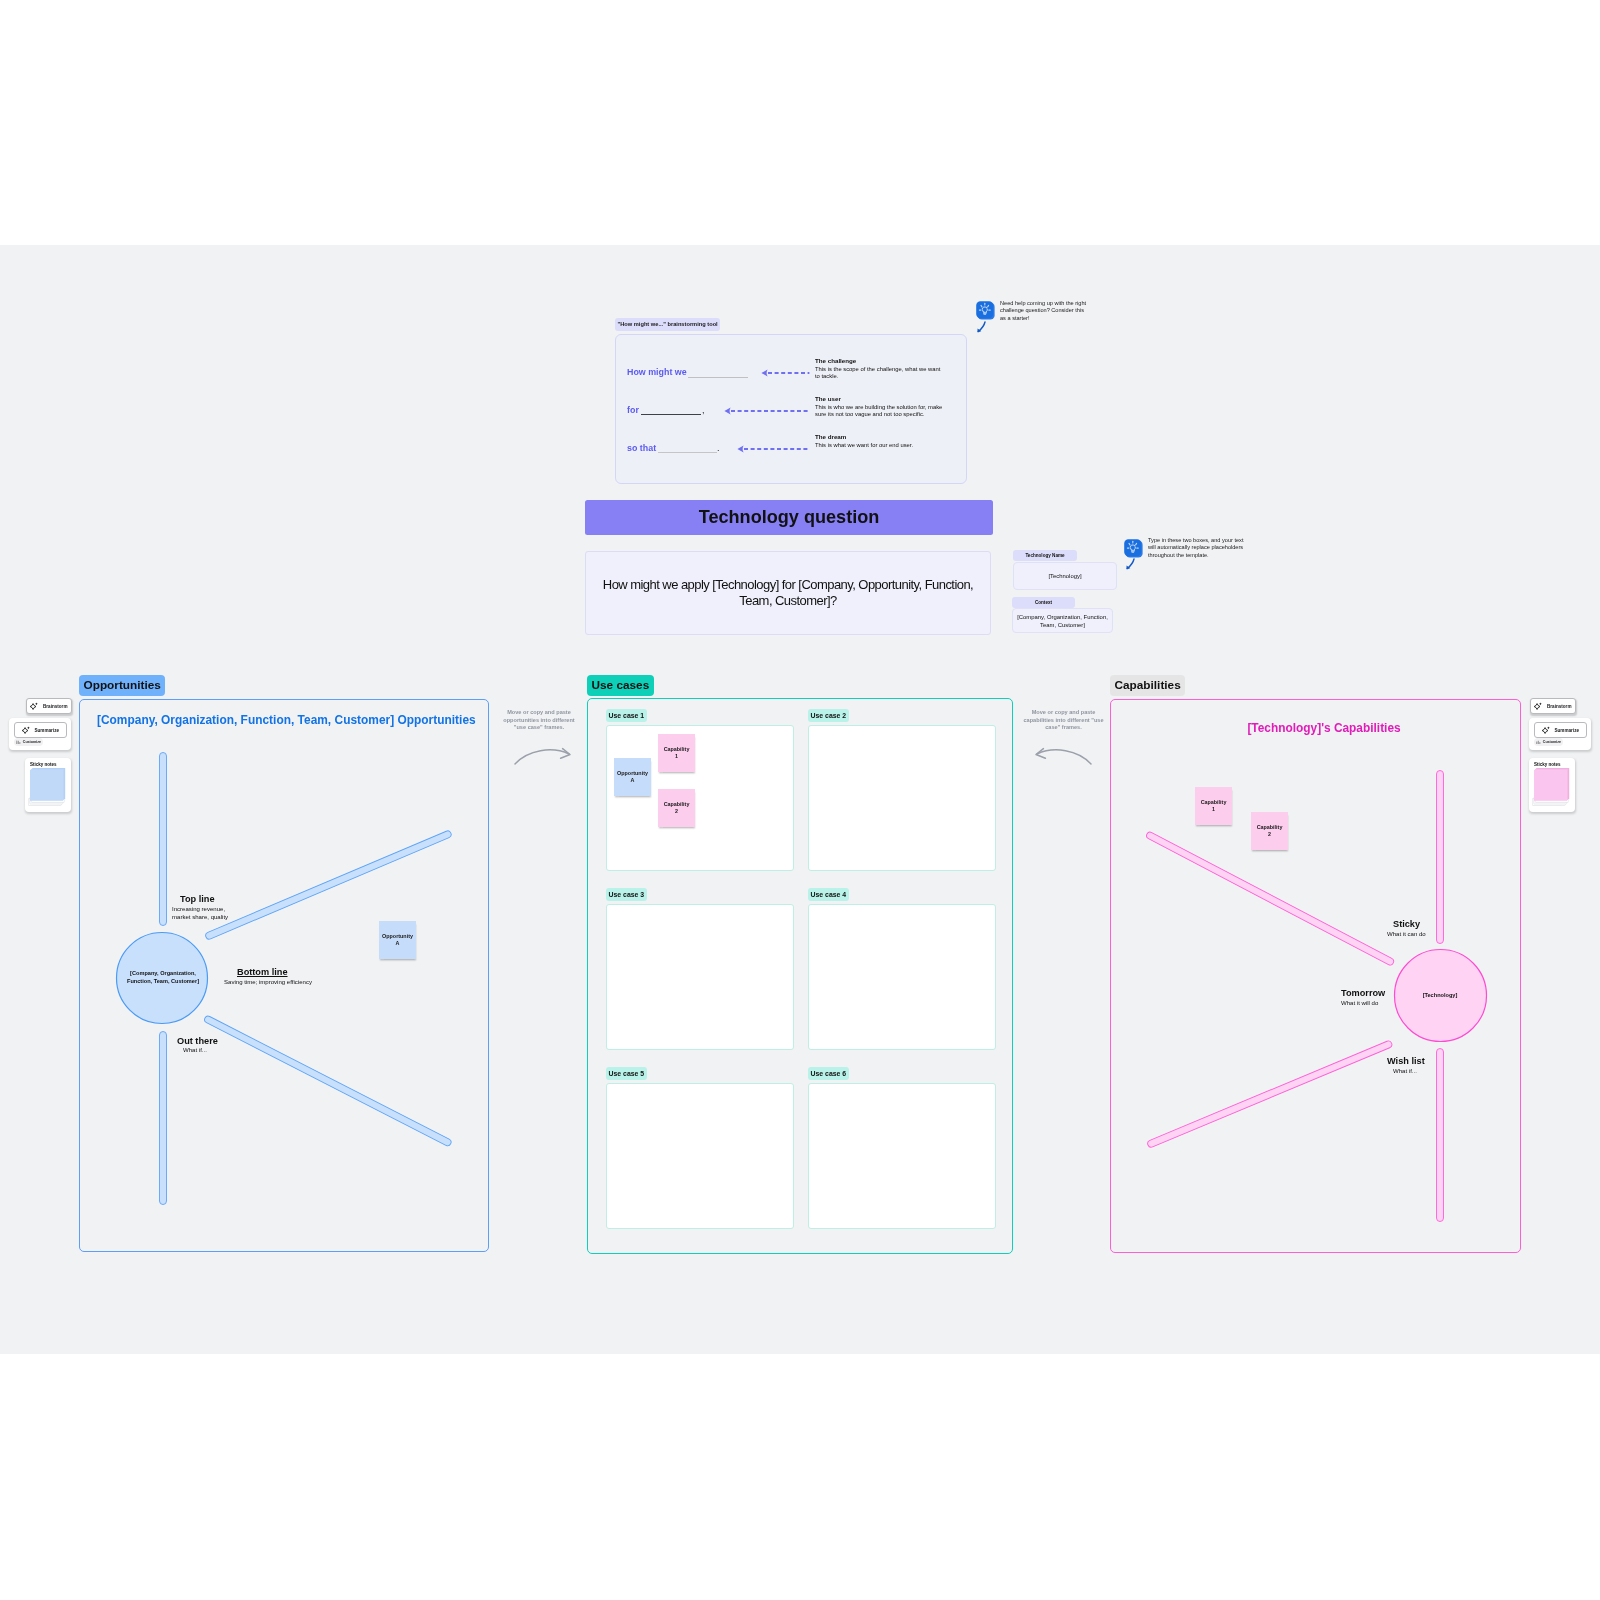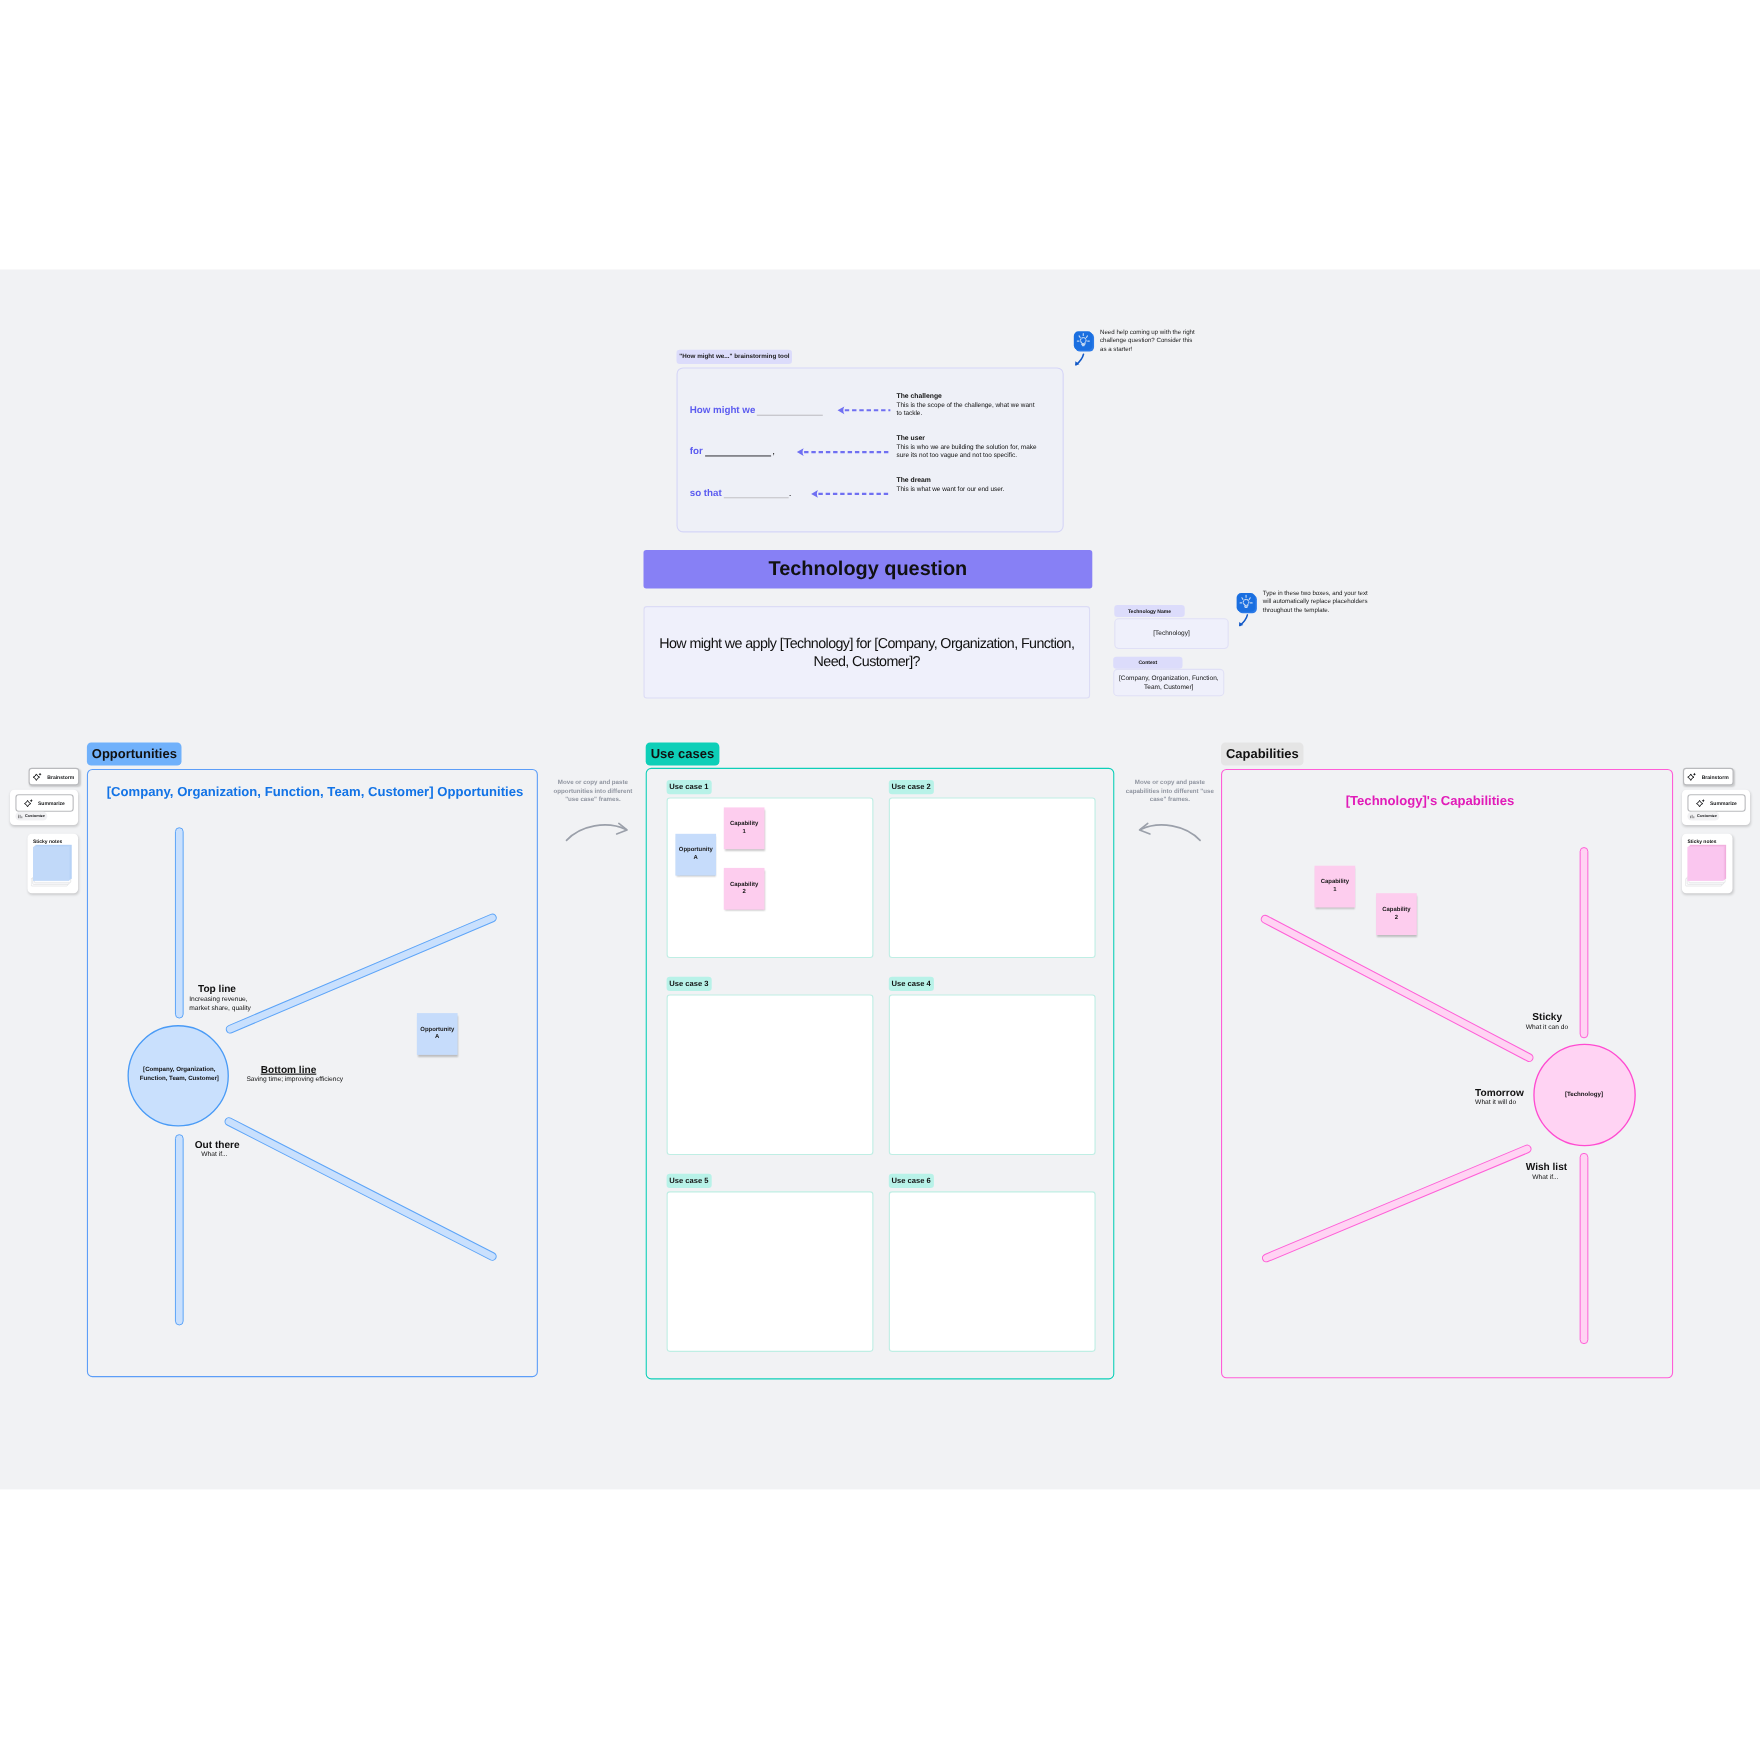--- a/index.html
+++ b/index.html
@@ -124,21 +124,21 @@
     </g>
   </svg>
   <div class="tiptext" style="left:1000px;top:300px;width:87px;">Need help coming up with the right challenge question? Consider this as a starter!</div>
   <svg class="abs" style="left:972px;top:319px;" width="20" height="20" viewBox="0 0 20 20">
     <path d="M13.0 3.0 C12.2 6.4 9.6 9.8 6.3 12.6" stroke="#1259c7" stroke-width="1.4" fill="none" stroke-linecap="round"></path>
     <path d="M5.4 13.3 L5.6 9.5 L9.3 12.2 Z" fill="#1259c7"></path>
   </svg>
 </div>
 
 <div class="abs" id="cq-header">Technology question</div>
-<div class="abs" id="cq-body">How might we apply [Technology] for [Company, Organization, Function, Need, Customer]?</div>
+<div class="abs" id="cq-body">How might we apply [Technology] for [Company, Opportunity, Function, Team, Customer]?</div>
 
 <div class="inp-label" style="left:1013px;top:550px;width:64px;">Technology Name</div>
 <div class="inp-box" style="left:1013px;top:562px;width:102px;height:26px;">[Technology]</div>
 <div class="inp-label" style="left:1012px;top:597px;width:63px;">Context</div>
 <div class="inp-box" style="left:1012px;top:608px;width:101px;height:25px;padding:0 4px;box-sizing:border-box;">[Company, Organization, Function, Team, Customer]</div>
 
 <div class="tipbox">
   <svg class="abs" style="left:1123px;top:538px;" width="21" height="21" viewBox="0 0 21 21">
     <rect x="2.6" y="2.6" width="17" height="17" rx="4.2" fill="#2b7ae8"></rect>
     <rect x="1.2" y="1.2" width="17" height="17" rx="4.2" fill="#1a6fe0"></rect>
@@ -204,21 +204,21 @@
     <div class="uc-label" style="left: 808px; top: 1067px;">Use case 6</div>
     <div class="uc-frame" style="left: 808px; top: 1083px; width: 186px; height: 144px;"></div>
   </div>
 
 <div class="sticky" style="left:614px;top:758px;width:37px;height:38px;background:#c6dcfb;padding:0 7px;box-sizing:border-box;">Opportunity A</div>
 <div class="sticky" style="left:658px;top:734px;width:37px;height:38px;background:#fdcdee;padding:0 6px;box-sizing:border-box;">Capability 1</div>
 <div class="sticky" style="left:658px;top:789px;width:37px;height:38px;background:#fdcdee;padding:0 6px;box-sizing:border-box;">Capability 2</div>
 
 <div class="tab" style="left:1110px;top:675px;background:#e5e5e5;">Capabilities</div>
 <div class="panel" style="left:1110px;top:699px;width:411px;height:554px;border:1.6px solid #ff5ed7;box-sizing:border-box;"></div>
-<div class="abs" style="left:1078px;top:721px;width:444px;text-align:center;font-size:11.9px;font-weight:700;color:#e11cb8;">[Technology]'s Capabilities</div>
+<div class="abs" style="left:1102px;top:721px;width:444px;text-align:center;font-size:11.9px;font-weight:700;color:#e11cb8;">[Technology]'s Capabilities</div>
 
 <svg class="abs" style="left:1110px;top:699px;" width="410" height="553" viewBox="0 0 410 553">
   <g stroke="#ff5ed7" stroke-width="0.9" fill="#ffd3f3" stroke-linejoin="round">
     <rect x="326.5" y="71.5" width="7" height="173" rx="3.5"></rect>
     <rect x="326.5" y="349.5" width="7" height="173" rx="3.5"></rect>
     <g transform="rotate(27.67 37 135)">
         <rect x="37" y="131.5" width="278" height="7" rx="3.5"></rect>
       </g>
     <g transform="rotate(-22.69 38 446)">
         <rect x="38" y="442.5" width="264" height="7" rx="3.5"></rect>

